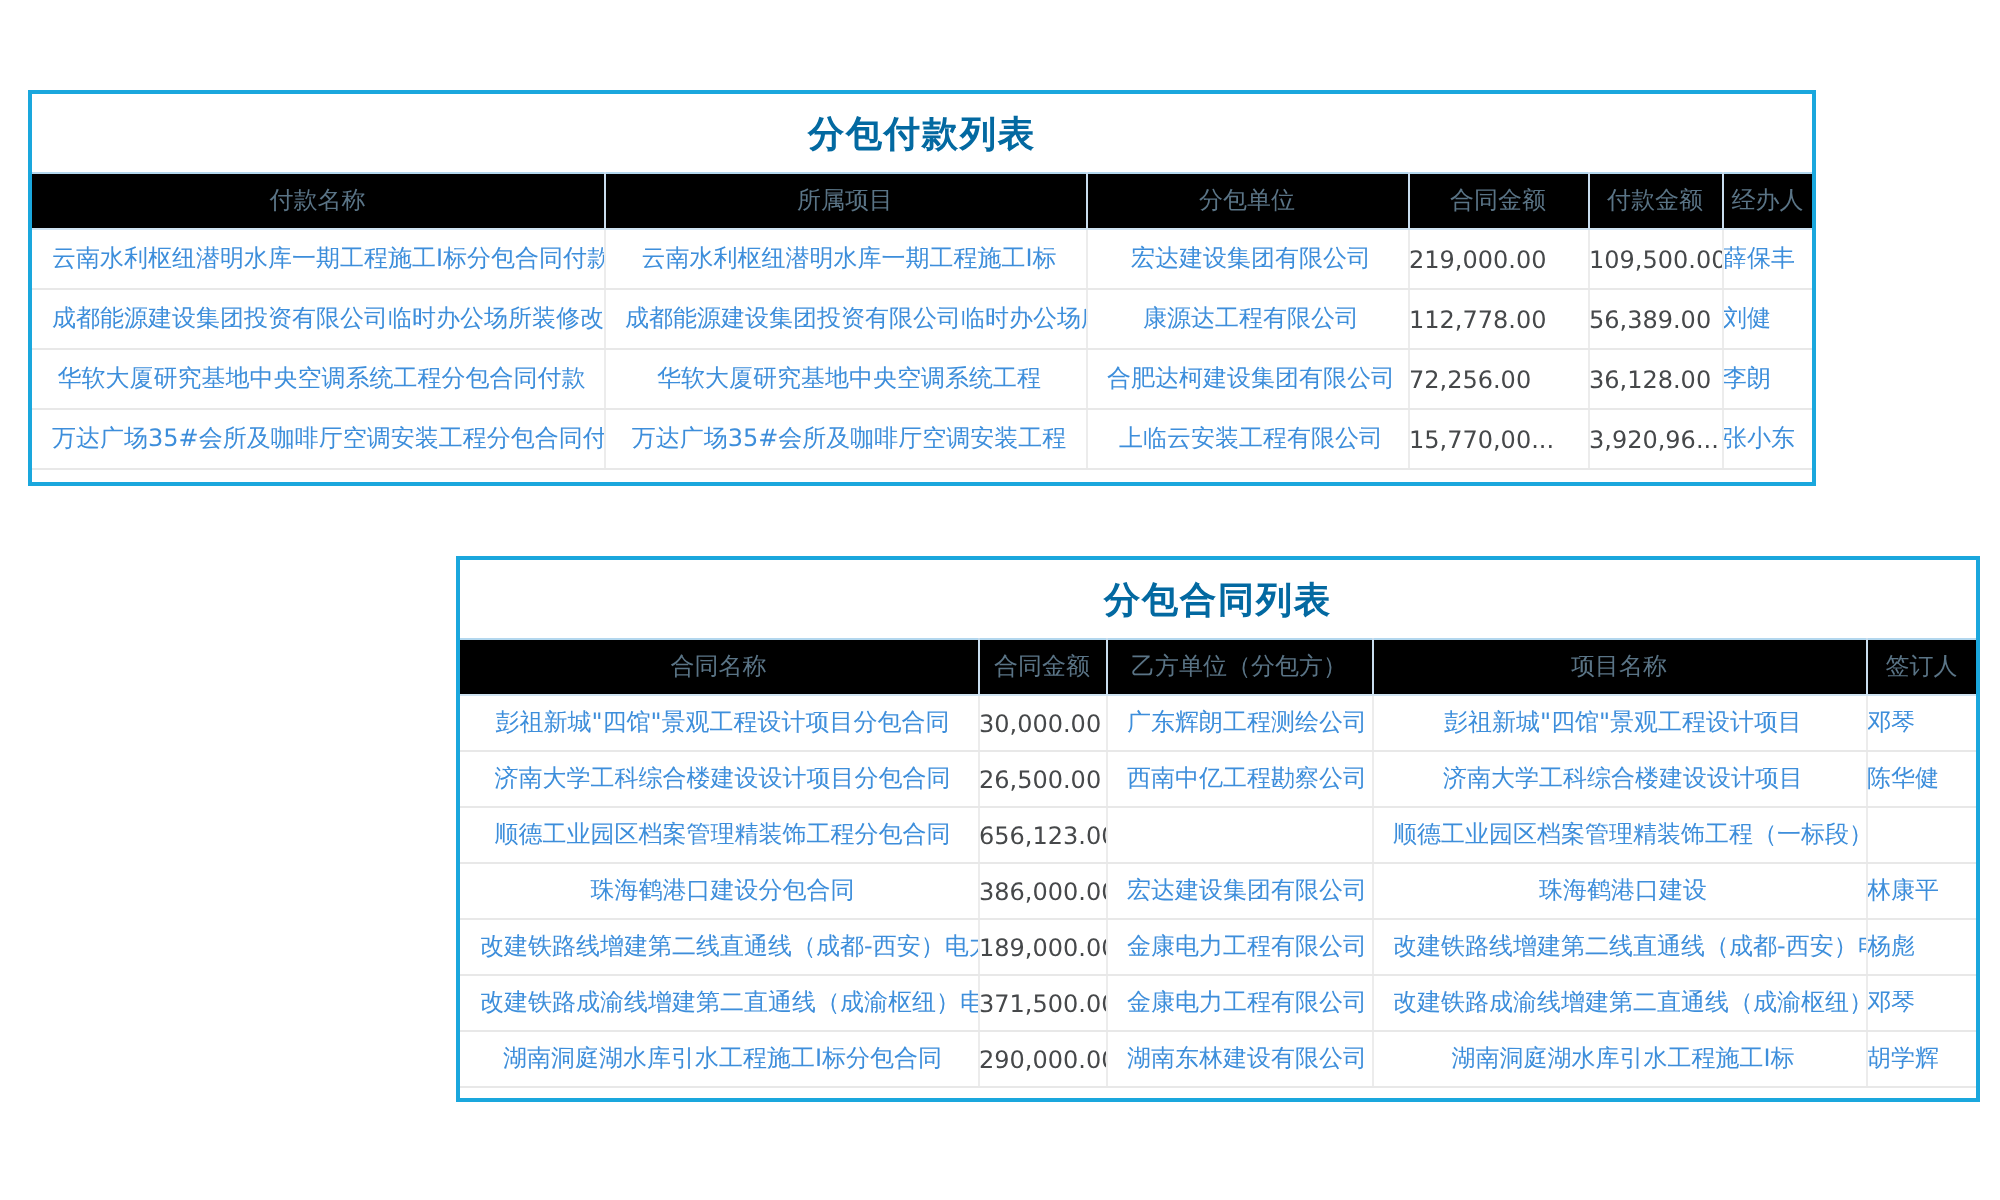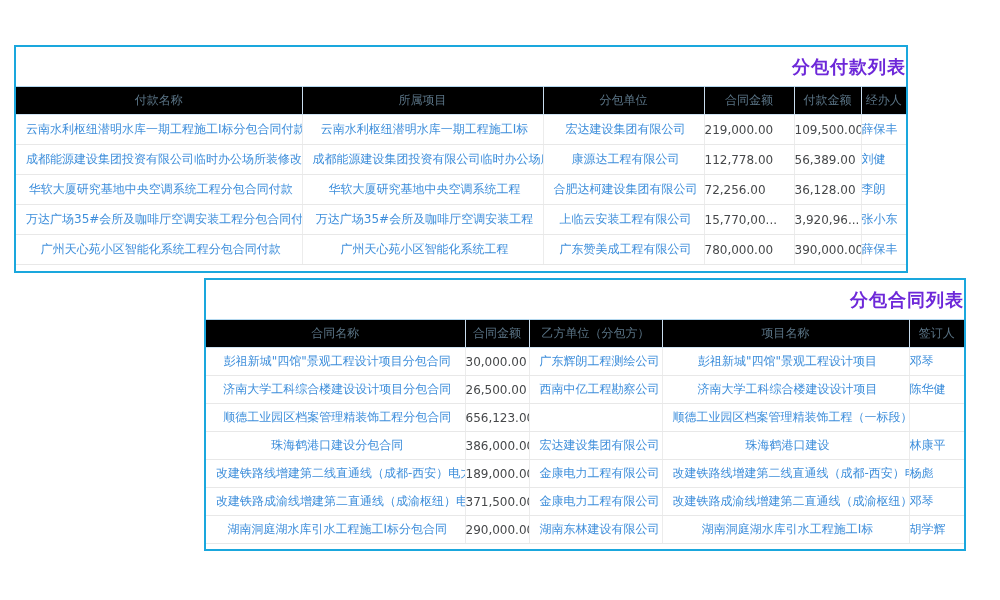--- a/index.html
+++ b/index.html
@@ -9,24 +9,24 @@
     background:#ffffff;
     font-family:"DejaVu Sans","Liberation Sans",sans-serif;
     overflow:hidden;
   }
   .panel {
     position:absolute;
     background:#ffffff;
     border:2px solid #1aa7dd;
   }
   .panel-title {
-    text-align:right;
+    text-align:center;
     font-size:18px;
     font-weight:bold;
-    color:#6d28d9;
+    color:#0369a1;
     letter-spacing:1px;
     padding:8px 0 7px 0;
   }
   table { width:100%; border-collapse:collapse; table-layout:fixed; }
   td {
     font-size:12px;
     white-space:nowrap;
     overflow:hidden;
     vertical-align:middle;
   }
@@ -46,21 +46,21 @@
     color:#46484a;
   }
   tbody td:last-child { border-right:none; }
   .t1 tbody td { height:30px; }
   .t2 tbody td { height:28px; }
   .cl { text-align:center; padding-left:10px; padding-right:6px; }
   .cc { text-align:left; }
   .link { color:#3d8edb; cursor:pointer; }
   .amt { color:#46484a; }
   #payment-panel { left:14px; top:45px; width:894px; padding-bottom:6px; }
-  #contract-panel { left:204px; top:278px; width:762px; padding-bottom:5px; }
+  #contract-panel { left:228px; top:278px; width:762px; padding-bottom:5px; }
 </style>
 </head>
 <body>
 
 <div class="panel" id="payment-panel">
   <div class="panel-title">分包付款列表</div>
   <table class="t1">
     <colgroup>
       <col style="width:286px">
         <col style="width:241px">
@@ -104,28 +104,20 @@
         <td class="cc amt">36,128.00</td>
         <td class="cc link">李朗</td>
       </tr>
       <tr>
         <td class="cl link">万达广场35#会所及咖啡厅空调安装工程分包合同付款</td>
         <td class="cl link">万达广场35#会所及咖啡厅空调安装工程</td>
         <td class="cl link">上临云安装工程有限公司</td>
         <td class="cc amt">15,770,00...</td>
         <td class="cc amt">3,920,96...</td>
         <td class="cc link">张小东</td>
-      </tr>
-      <tr>
-        <td class="cl link">广州天心苑小区智能化系统工程分包合同付款</td>
-        <td class="cl link">广州天心苑小区智能化系统工程</td>
-        <td class="cl link">广东赞美成工程有限公司</td>
-        <td class="cc amt">780,000.00</td>
-        <td class="cc amt">390,000.00</td>
-        <td class="cc link">薛保丰</td>
       </tr>
     </tbody>
   </table>
 </div>
 
 <div class="panel" id="contract-panel">
   <div class="panel-title">分包合同列表</div>
   <table class="t2">
     <colgroup>
       <col style="width:259px">

